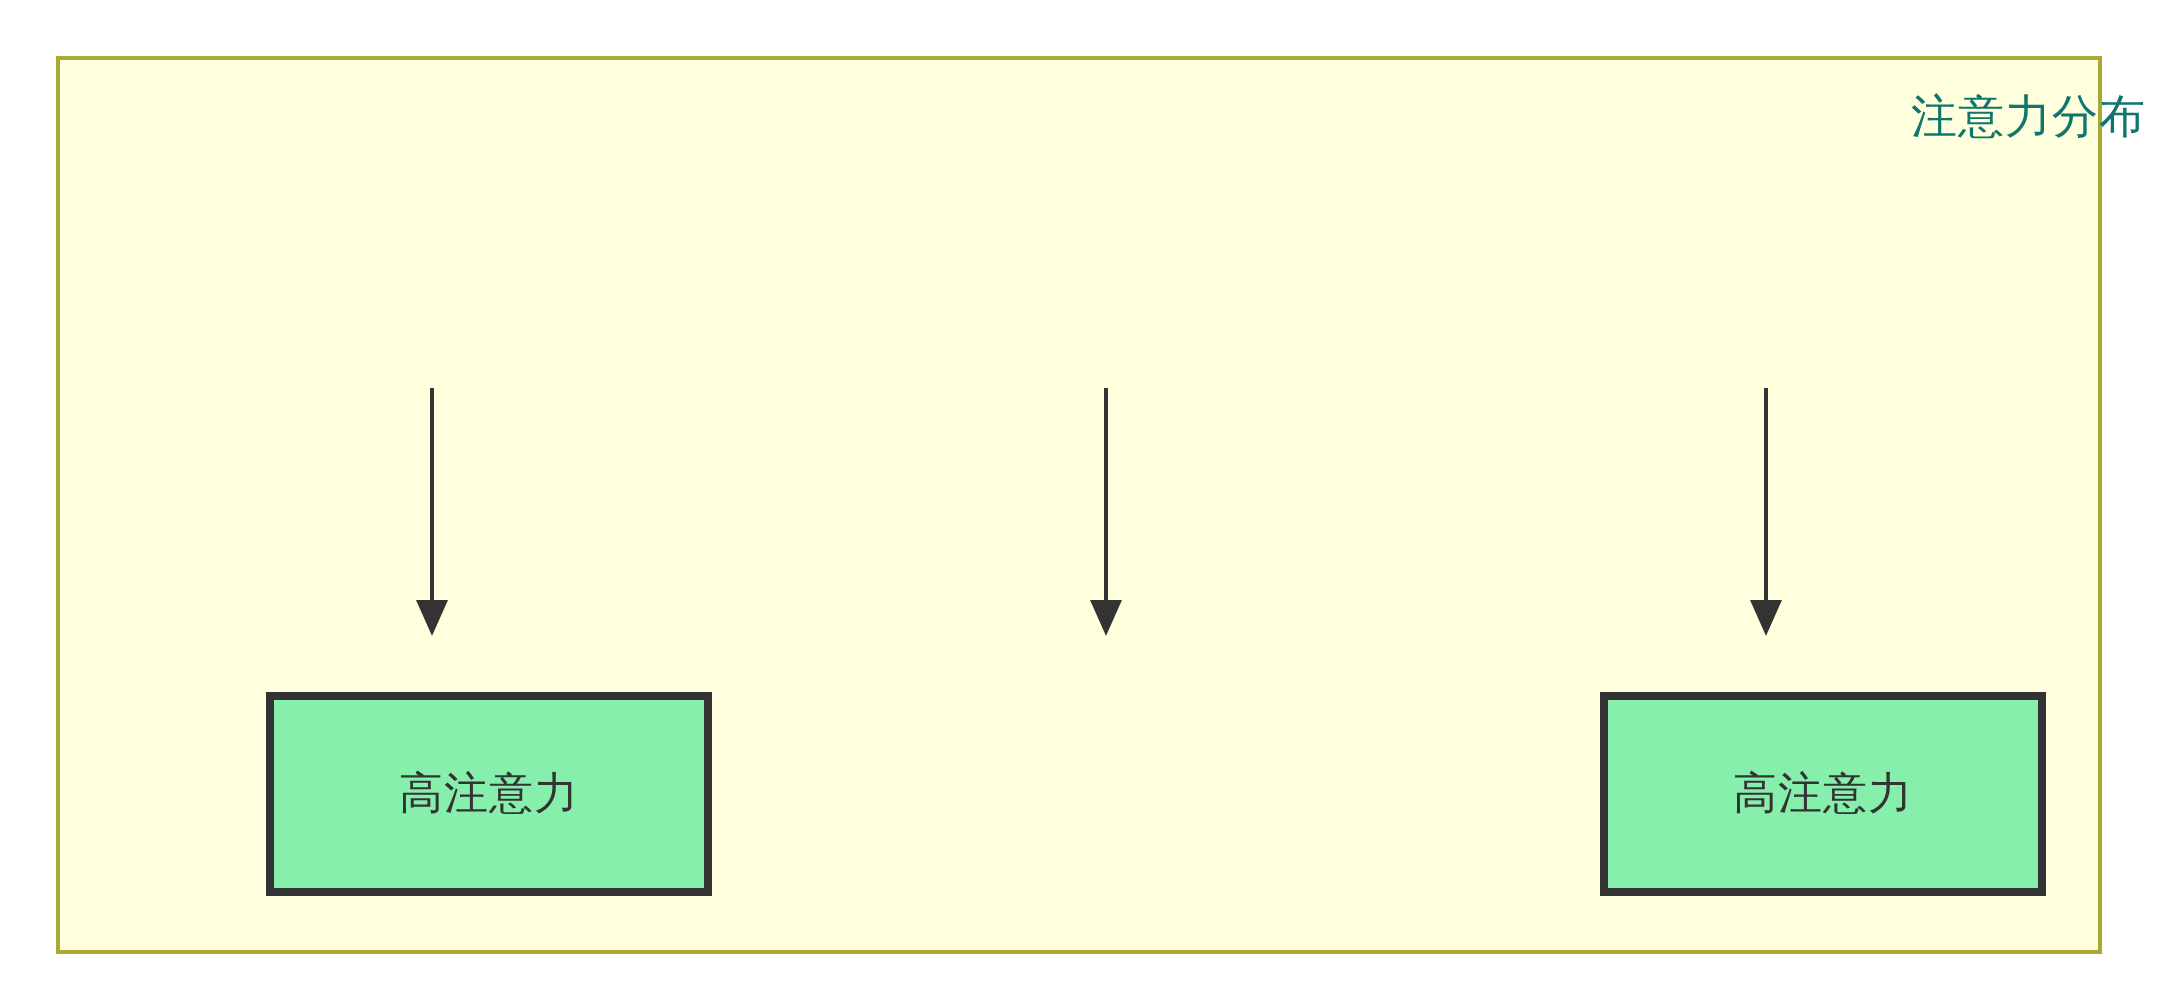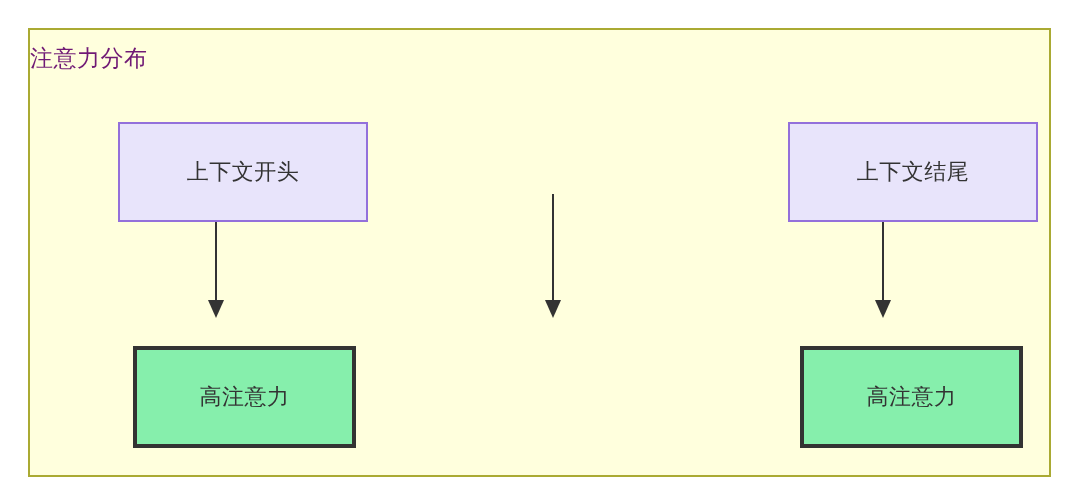--- a/index.html
+++ b/index.html
@@ -31,26 +31,27 @@
     background: #ffffdd;
     border: 2px solid #aaaa33;
     box-sizing: border-box;
   }
 
   .subgraph-title {
     position: absolute;
     left: 0;
     top: 14px;
     width: 100%;
-    text-align: left;
+    text-align: right;
     font-size: 23px;
     line-height: 28px;
-    color: #701a75;
+    color: #0f766e;
     letter-spacing: 0.5px;
     white-space: nowrap;
+    padding-left: 24px;
   }
 
   
   .node {
     position: absolute;
     box-sizing: border-box;
     display: flex;
     align-items: center;
     justify-content: center;
     color: #333333;
@@ -124,28 +125,22 @@
         <line class="edge-line" x1="523" y1="164" x2="523" y2="274"></line>
         <polygon class="edge-head" points="523,288 515,270 531,270"></polygon>
       </g>
 
       <g>
         <line class="edge-line" x1="853" y1="164" x2="853" y2="274"></line>
         <polygon class="edge-head" points="853,288 845,270 861,270"></polygon>
       </g>
     </svg>
 
-    <div class="node node-context col-1-top">
-      <span>上下文开头</span>
-    </div>
 
 
-    <div class="node node-context col-3-top">
-      <span>上下文结尾</span>
-    </div>
 
     <div class="node node-attn high col-1-bot">
       <span>高注意力</span>
     </div>
 
 
     <div class="node node-attn high col-3-bot">
       <span>高注意力</span>
     </div>
 

